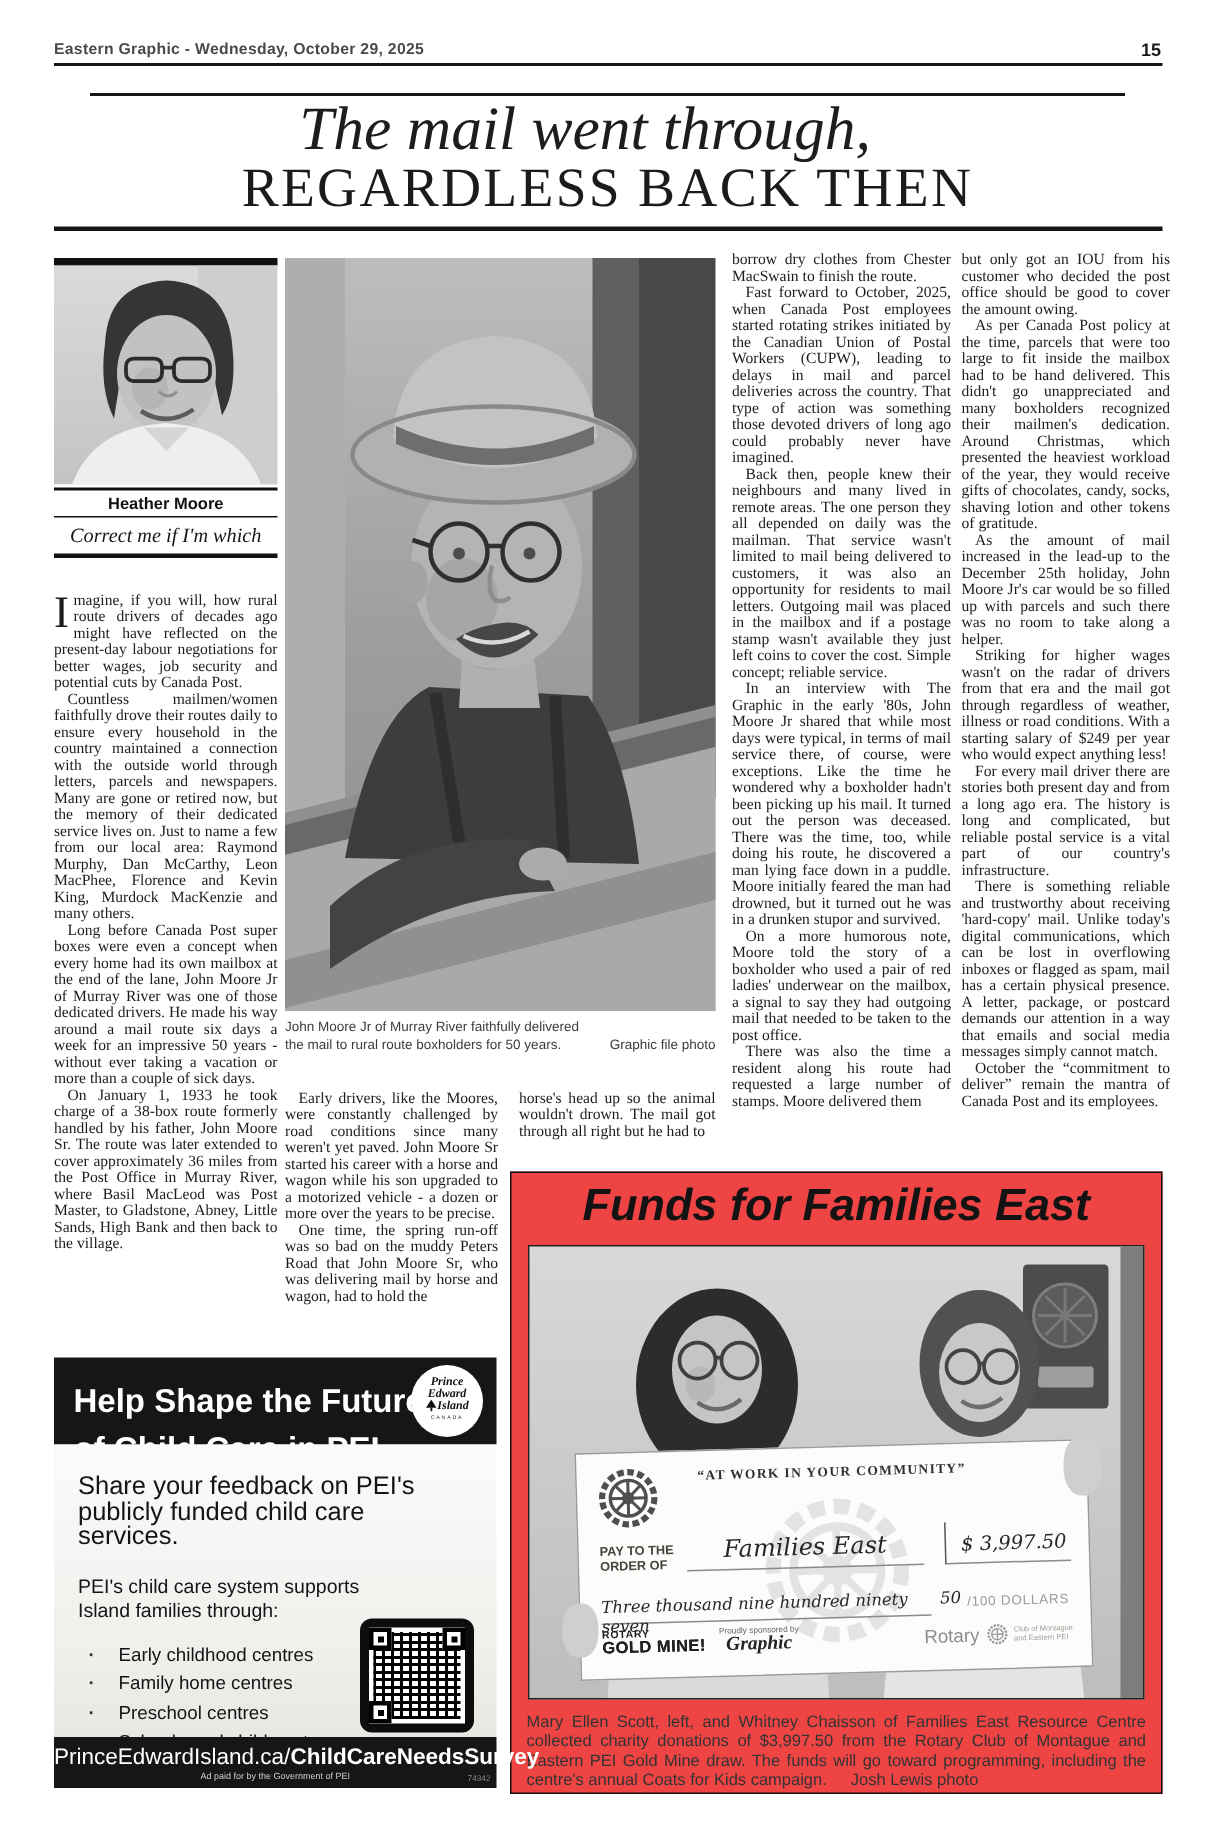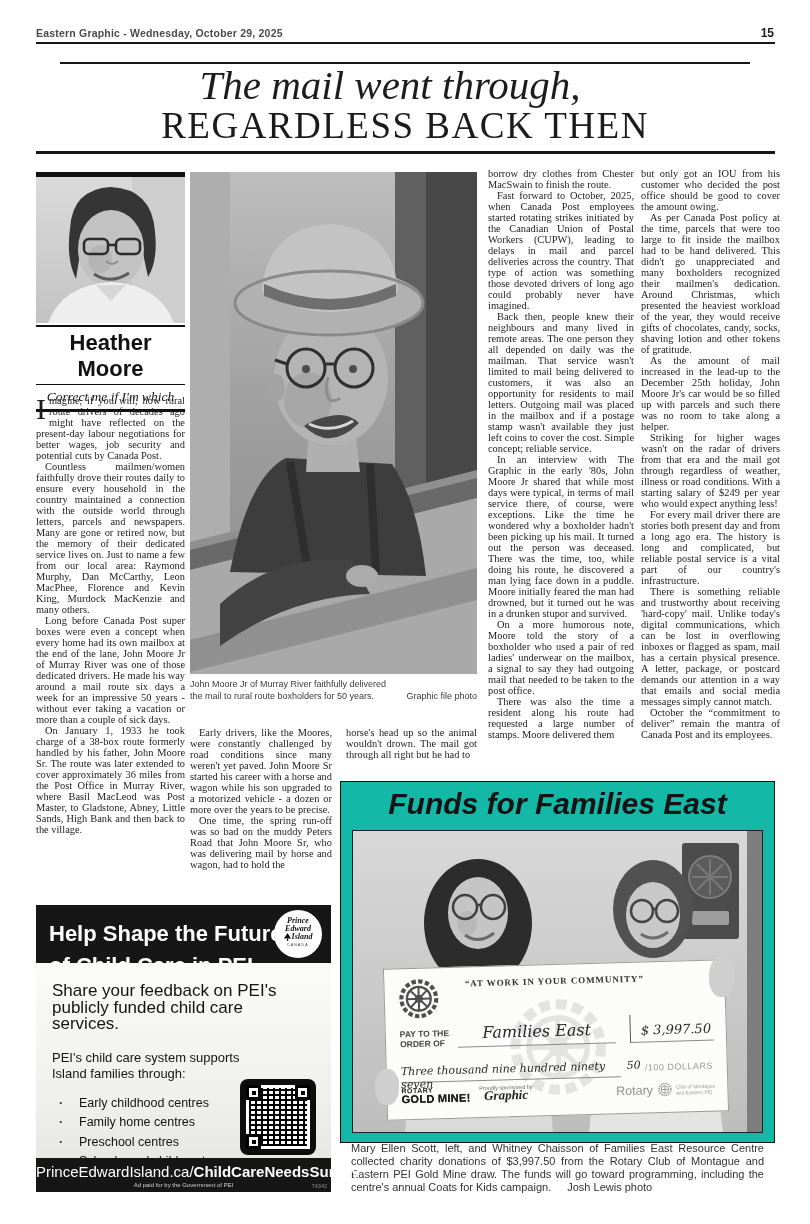--- a/index.html
+++ b/index.html
@@ -28,33 +28,33 @@
 .c2 { left:190px; top:727px; width:142px; }
 .c2b { left:346px; top:727px; width:131px; }
 .c3 { left:488px; top:168px; width:146px; }
 .c4 { left:641px; top:168px; width:139px; }
 
 
 .c1 { position:absolute; left:36px; top:172px; width:149px; }
 .col-topbar { height:5px; background:#111; }
 .headshot { display:block; }
 .rule-a { height:2px; background:#111; margin-top:2px; }
-.columnist-name { font-family:"Liberation Sans",sans-serif; font-weight:bold; font-size:22px; text-align:center; padding:3px 0 2px; color:#111; }
+.columnist-name { font-family:"Liberation Sans",sans-serif; font-weight:bold; font-size:11px; text-align:center; padding:3px 0 2px; color:#111; }
 .rule-b { height:1px; background:#111; }
 .columnist-tag { font-style:italic; font-size:13.5px; text-align:center; padding:4px 0 4px; color:#161616; }
 .rule-c { height:3px; background:#111; }
 
 
 .main-photo { position:absolute; left:190px; top:172px; width:287px; height:502px; }
 .photo-caption { position:absolute; left:190px; top:679px; width:287px; display:flex; align-items:flex-end; font-family:"Liberation Sans",sans-serif; font-size:9px; line-height:11.5px; color:#3c3c3c; }
 .photo-caption .cap-text { flex:1; }
 .photo-caption .credit { white-space:nowrap; margin-left:8px; }
 
 
-.funds-box { position:absolute; left:340px; top:781px; width:435px; height:362px; border:1.5px solid #111; background:#14b8a6; }
+.funds-box { position:absolute; left:340px; top:781px; width:435px; height:415px; border:1.5px solid #111; background:#ef4444; }
 .funds-title { font-family:"Liberation Sans",sans-serif; font-weight:bold; font-style:italic; font-size:30px; text-align:center; margin-top:5px; color:#131313; }
 .funds-photo { position:absolute; left:11px; top:48px; width:411px; height:303px; border:1px solid #222; overflow:hidden; background:#c9c9c9; }
 .funds-caption { position:absolute; left:10px; top:360px; width:413px; font-family:"Liberation Sans",sans-serif; font-size:11px; line-height:13px; color:#333; text-align:justify; }
 .funds-caption .credit { padding-left:16px; }
 
 
 .cheque { position:absolute; left:32px; top:133px; width:342px; height:152px; background:#fcfcfa; border:1px solid #9a9a9a; transform:rotate(-1.6deg); z-index:2; }
 .cheque-motto { position:absolute; left:0; right:0; top:11px; text-align:center; font-weight:bold; font-size:9px; letter-spacing:.9px; color:#30302e; }
 .cheque-wheel { position:absolute; left:12px; top:8px; }
 .cheque-watermark { position:absolute; left:118px; top:28px; opacity:.14; }

